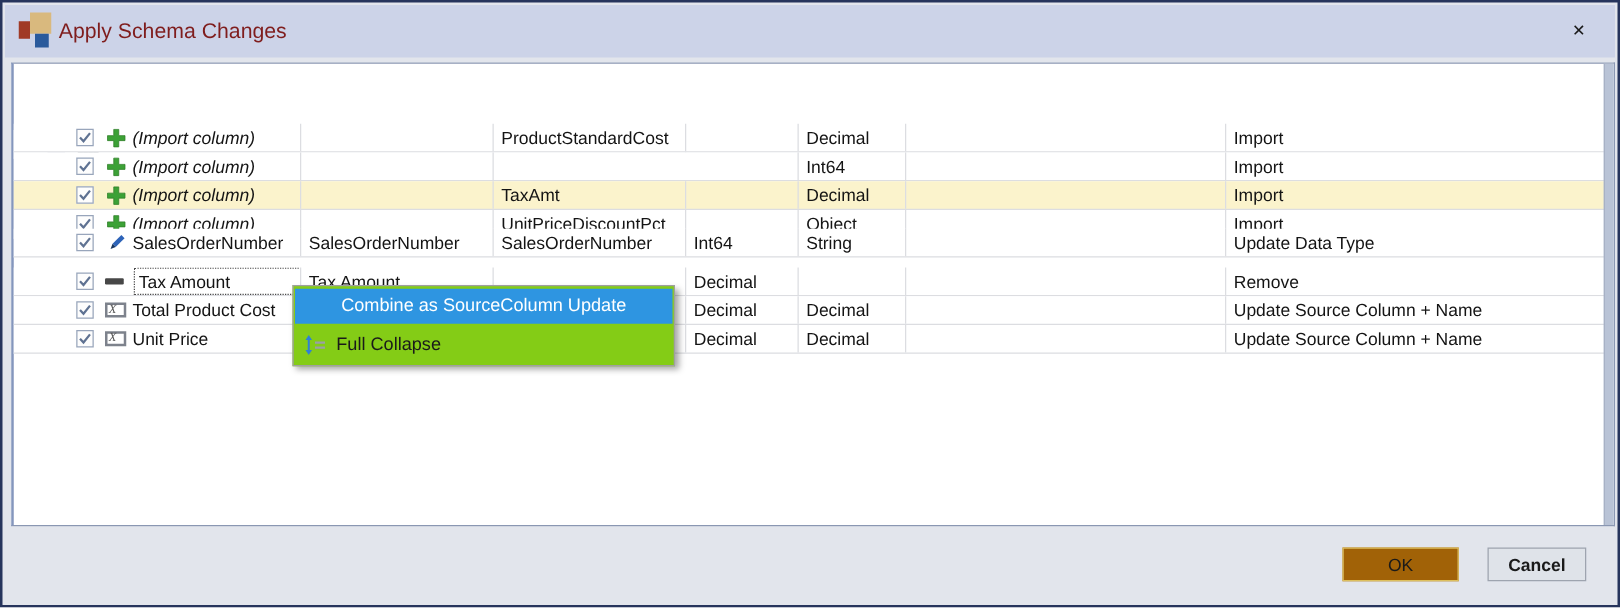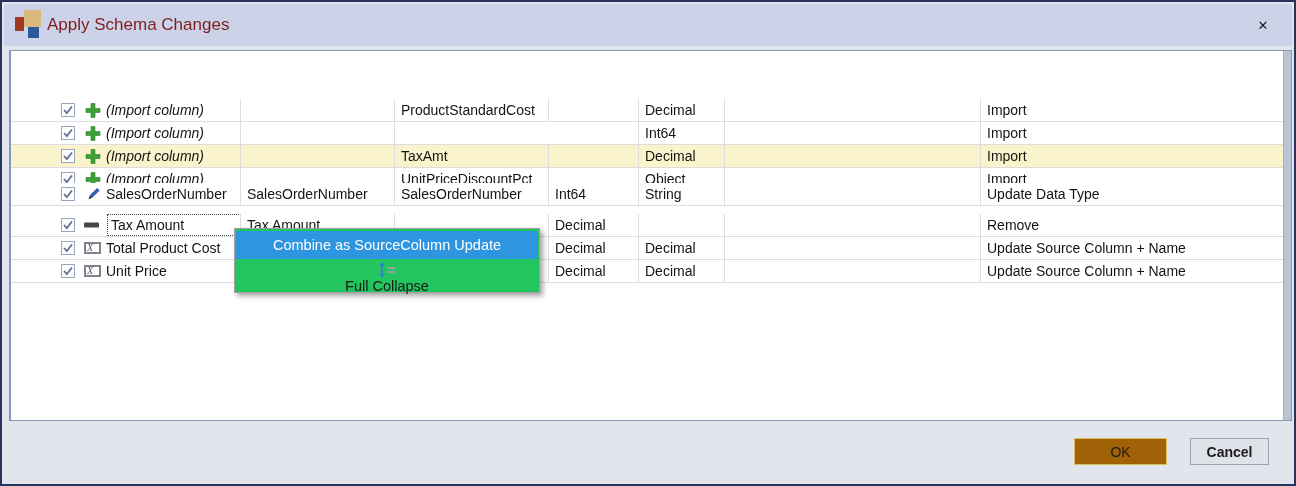--- a/index.html
+++ b/index.html
@@ -48,25 +48,25 @@
   .checkbox{width:14px;height:14px;background:#fdfdfd;border:1px solid #98a5bb;display:flex;align-items:center;justify-content:center;}
   .icon16{width:17px;height:17px;}
   .focus-rect{position:absolute;left:96px;top:0;width:134px;height:22px;border:1px dotted #4a4a4a;}
 
   
   .rename-box{width:17px;height:12px;border:2px solid #7d828c;background:#fff;display:flex;align-items:center;padding-left:1px;}
   .rename-box span{font-family:"Liberation Serif","DejaVu Serif",serif;font-style:italic;font-size:10px;line-height:8px;color:#555;}
   .minus-bar{width:15px;height:5px;background:#474747;border-radius:1px;}
 
   
-  .context-menu{position:absolute;left:232px;top:226px;width:306px;background:#22c55e;border:1px solid #a0a0a0;box-shadow:3px 3px 5px rgba(0,0,0,0.35);padding:2px 1px;z-index:20;}
+  .context-menu{position:absolute;left:232px;top:226px;width:306px;background:#84cc16;border:1px solid #a0a0a0;box-shadow:3px 3px 5px rgba(0,0,0,0.35);padding:2px 1px;z-index:20;}
   .menu-item{height:28px;display:flex;align-items:center;font-size:14.5px;color:#1a1a1a;}
   .menu-item.sel{background:#2e95e1;color:#ffffff;justify-content:center;}
   .menu-item .mi-icon{width:18px;height:16px;margin:0 8px 0 7px;flex:0 0 auto;}
-  .menu-item.plain{margin-top:3px;flex-direction:column;}
+  .menu-item.plain{margin-top:3px;}
 
   
   .btn{position:absolute;top:436px;height:27px;display:flex;align-items:center;justify-content:center;font-size:14px;color:#1a1a1a;cursor:default;}
   .btn-ok{left:1072px;width:93px;background:#a16207;border:1px solid #ddc05e;}
   .btn-cancel{left:1188px;width:79px;background:#dfe3e9;border:1px solid #9ea4af;font-weight:bold;}
 </style>
 </head>
 <body>
 
 <div class="dialog">

